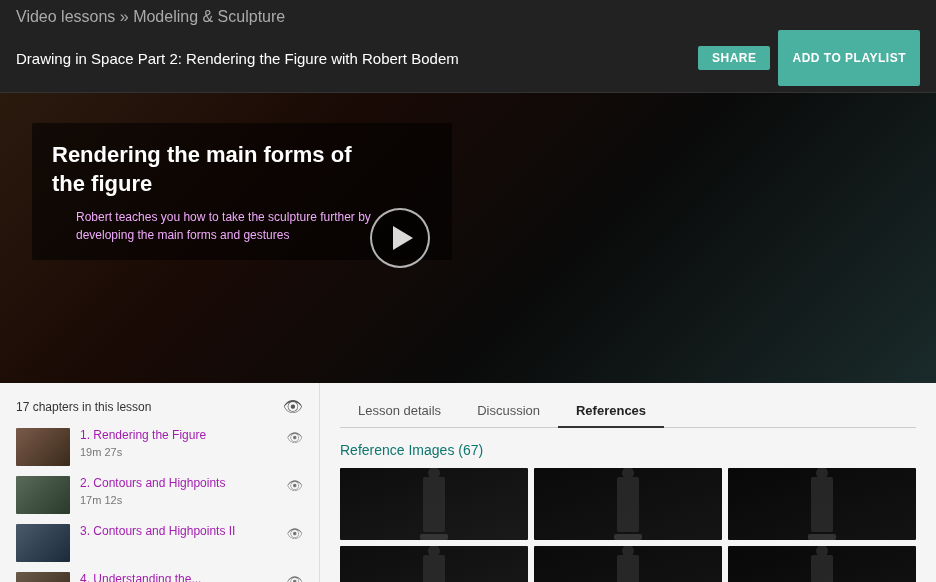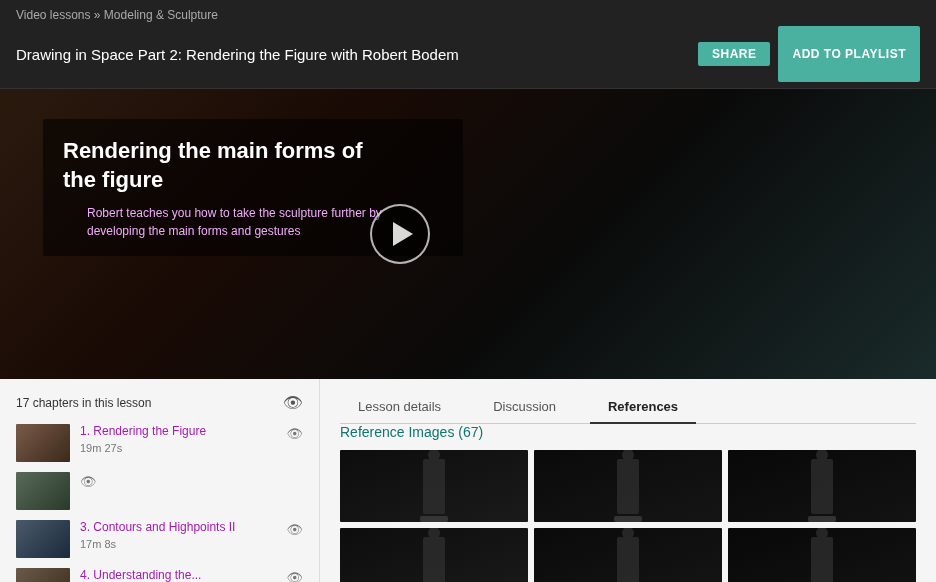--- a/index.html
+++ b/index.html
@@ -5,21 +5,21 @@
     * { box-sizing: border-box; margin: 0; padding: 0; }
     body { font-family: Arial, sans-serif; background: #1a1a1a; color: #fff; width: 936px; height: 582px; overflow: hidden; }
 
     
     .header {
       background: #222;
       padding: 8px 16px 6px;
       border-bottom: 1px solid #333;
     }
     .breadcrumb {
-      font-size: 12px;
+      font-size: 16px;
       color: #aaa;
       margin-bottom: 4px;
     }
     .breadcrumb a { color: #aaa; text-decoration: none; }
     .breadcrumb span { color: #aaa; }
     .header-row {
       display: flex;
       align-items: center;
       justify-content: space-between;
     }
@@ -68,21 +68,21 @@
     }
     .video-bg {
       width: 100%;
       height: 100%;
       background: linear-gradient(135deg, #2a1a0e 0%, #1a0a05 30%, #0a0a0a 60%, #1a2a2a 100%);
       position: relative;
     }
     
     .video-overlay-content {
       position: absolute;
-      left: 43px;
+      left: 32px;
       top: 30px;
       width: 420px;
       background: rgba(0,0,0,0.55);
       padding: 18px 20px 16px;
       border-radius: 2px;
     }
     .video-main-title {
       font-size: 22px;
       font-weight: bold;
       color: #fff;
@@ -212,23 +212,23 @@
 
     
     .main-content {
       flex: 1;
       background: #f5f5f5;
       padding: 14px 20px 0;
       overflow-y: auto;
     }
     .tabs {
       display: flex;
-      gap: 16px;
+      gap: 0;
       border-bottom: 1px solid #ccc;
-      margin-bottom: 0;
+      margin-bottom: 14px;
     }
     .tab {
       padding: 6px 18px 8px;
       font-size: 13px;
       color: #555;
       cursor: pointer;
       border-bottom: 2px solid transparent;
       margin-bottom: -1px;
     }
     .tab.active {
@@ -341,30 +341,35 @@
         <div class="chapter-name">
           <span>1.</span> <span>Rendering the Figure</span>
         </div>
         <div class="chapter-duration">19m 27s</div>
       </div>
       <div class="chapter-eye">👁</div>
     </div>
 
     <div class="chapter-item">
       <div class="chapter-thumb chapter-thumb-2"></div>
+      <div class="chapter-info">
+        <div class="chapter-name">
+          <span>2.</span> <span>Contours and Highpoints</span>
+        </div>
+        <div class="chapter-duration">17m 12s</div>
+      </div>
       <div class="chapter-eye">👁</div>
     </div>
 
     <div class="chapter-item">
       <div class="chapter-thumb chapter-thumb-3"></div>
       <div class="chapter-info">
         <div class="chapter-name">
           <span>3.</span> <span>Contours and Highpoints II</span>
         </div>
-        <div class="chapter-duration">17m 8s</div>
       </div>
       <div class="chapter-eye">👁</div>
     </div>
 
     <div class="chapter-item">
       <div class="chapter-thumb chapter-thumb-4"></div>
       <div class="chapter-info">
         <div class="chapter-name">
           <span>4.</span> <span>Understanding the...</span>
         </div>

